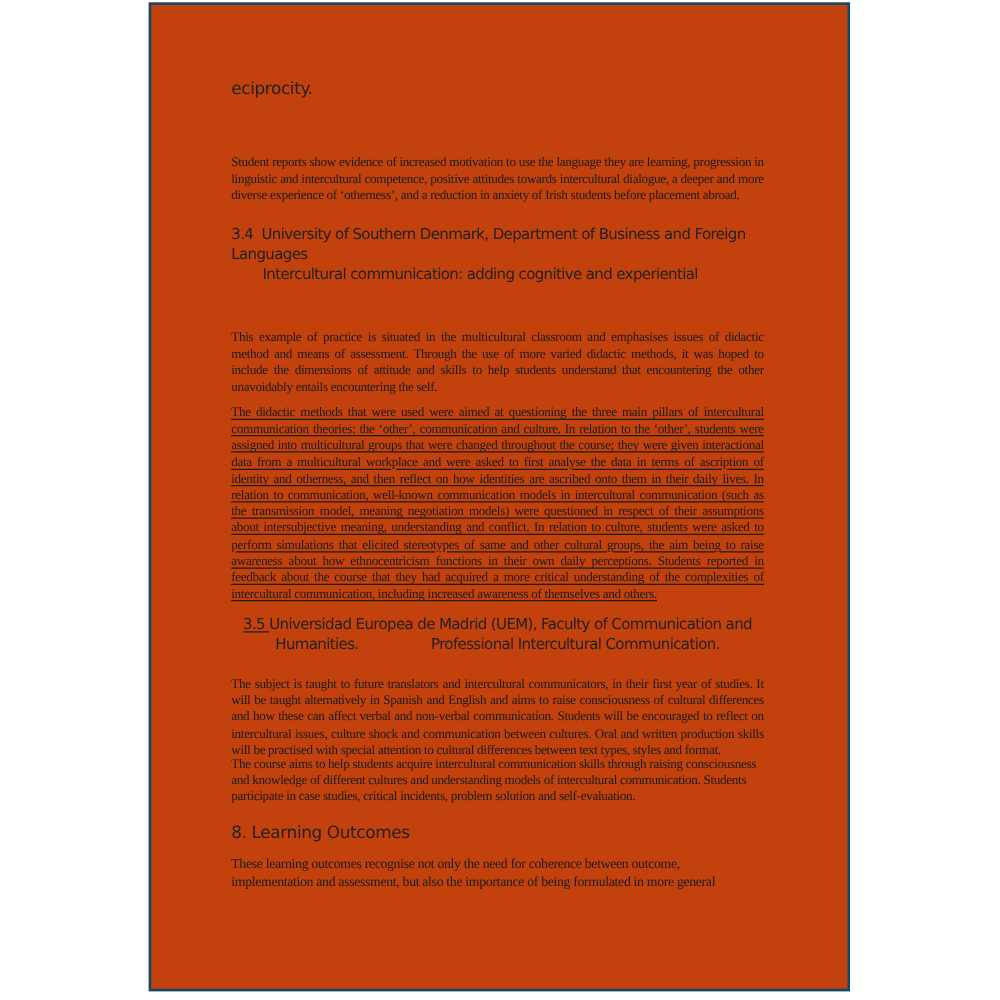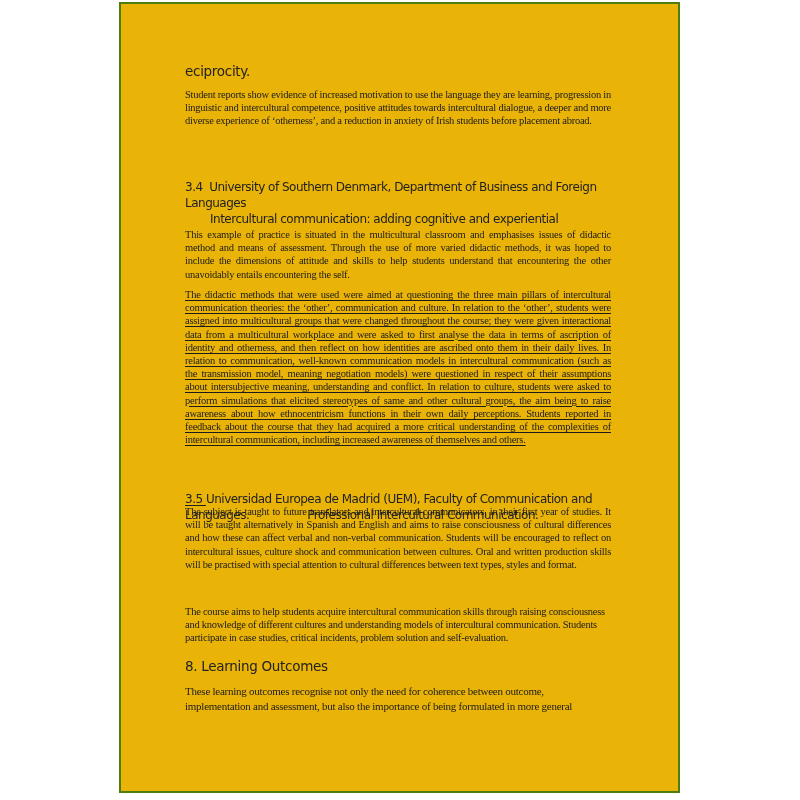--- a/index.html
+++ b/index.html
@@ -1,36 +1,36 @@
 <!DOCTYPE html>
 <html><head>
 <meta charset="utf-8">
 <style>
   html,body{margin:0;padding:0;background:#ffffff;width:800px;height:800px;overflow:hidden;}
   .canvas{position:relative;width:800px;height:800px;background:#ffffff;}
   .page{
     position:absolute;left:119px;top:2px;width:557px;height:787px;
-    border:2px solid #4d7c0f;background:#eab308;
+    border:2px solid #0c4a6e;background:#c2410c;
   }
   .block{position:absolute;left:64px;width:426px;color:#1c1c1c;}
   .h1{
     font-family:"DejaVu Sans","Liberation Sans",sans-serif;
     font-size:13.5px;letter-spacing:-0.3px;color:#222;line-height:17px;
   }
   .h2{
     font-family:"DejaVu Sans","Liberation Sans",sans-serif;
     font-size:12px;letter-spacing:-0.5px;color:#222;line-height:16px;margin-top:21px;
   }
   .h2 .hline{white-space:pre;}
   .h2 .indent{padding-left:25px;}
   .body-text{
     font-family:"Liberation Serif","DejaVu Serif",serif;
     font-size:10.5px;letter-spacing:-0.25px;line-height:13.2px;color:#1c1c1c;
   }
-  .just{text-align:justify;text-justify:inter-word;}
+  .just{text-align:justify;text-justify:inter-word;margin-top:36px;}
   .uline{text-decoration:underline;text-underline-offset:2px;}
   .num-u{text-decoration:underline;white-space:pre;text-underline-offset:2px;}
   .tabgap{margin-left:58px;}
   .pline{white-space:pre-wrap;}
 </style>
 </head>
 <body>
 
 <div class="canvas">
   <div class="page">
@@ -42,26 +42,26 @@
     <div class="block h2" style="top:154px;">
       <div class="hline">3.4  University of Southern Denmark, Department of Business and Foreign</div>
       <div class="hline">Languages</div>
       <div class="hline indent">Intercultural communication: adding cognitive and experiential</div>
     </div>
 
     <div class="block body-text just" style="top:224px;">This example of practice is situated in the multicultural classroom and emphasises issues of didactic method and means of assessment. Through the use of more varied didactic methods, it was hoped to include the dimensions of attitude and skills to help students understand that encountering the other unavoidably entails encountering the self.</div>
 
     <div class="block body-text just uline" style="top:284px;">The didactic methods that were used were aimed at questioning the three main pillars of intercultural communication theories: the ‘other’, communication and culture.  In relation to the ‘other’, students were assigned into multicultural groups that were changed throughout the course; they were given interactional data from a multicultural workplace and were asked to first analyse the data in terms of ascription of identity and otherness, and then reflect on how identities are ascribed onto them in their daily lives. In relation to communication, well-known communication models in intercultural communication (such as the transmission model, meaning negotiation models) were questioned in respect of their assumptions about intersubjective meaning, understanding and conflict. In relation to culture, students were asked to perform simulations that elicited stereotypes of same and other cultural groups, the aim being to raise awareness about how ethnocentricism functions in their own daily perceptions. Students reported in feedback about the course that they had acquired a more critical understanding of the complexities of intercultural communication, including increased awareness of themselves and others.</div>
 
-    <div class="block h2" style="top:466px;">
+    <div class="block h2" style="top:466px;text-align:center;">
       <div>
         <span class="num-u">3.5 </span><span>Universidad Europea de Madrid (UEM), Faculty of Communication and</span>
       </div>
       <div>
-        <span>Languages.</span><span class="tabgap">Professional Intercultural Communication.</span>
+        <span>Humanities.</span><span class="tabgap">Professional Intercultural Communication.</span>
       </div>
     </div>
 
     <div class="block body-text just" style="top:501px;">The subject is taught to future translators and intercultural communicators, in their first year of studies. It will be taught alternatively in Spanish and English and aims to raise consciousness of cultural differences and how these can affect verbal and non-verbal communication. Students will be encouraged to reflect on intercultural issues, culture shock and communication between cultures. Oral and written production skills will be practised with special attention to cultural differences between text types, styles and format.</div>
 
     <div class="block body-text" style="top:601px;">The course aims to help students acquire intercultural communication skills through raising consciousness and knowledge of different cultures and understanding models of intercultural communication.  Students participate in case studies, critical incidents, problem solution and self-evaluation.</div>
 
     <div class="block h1" style="top:654px;">8. Learning Outcomes</div>
 
     <div class="block body-text" style="top:680px;line-height:14.5px;font-size:11px;">

